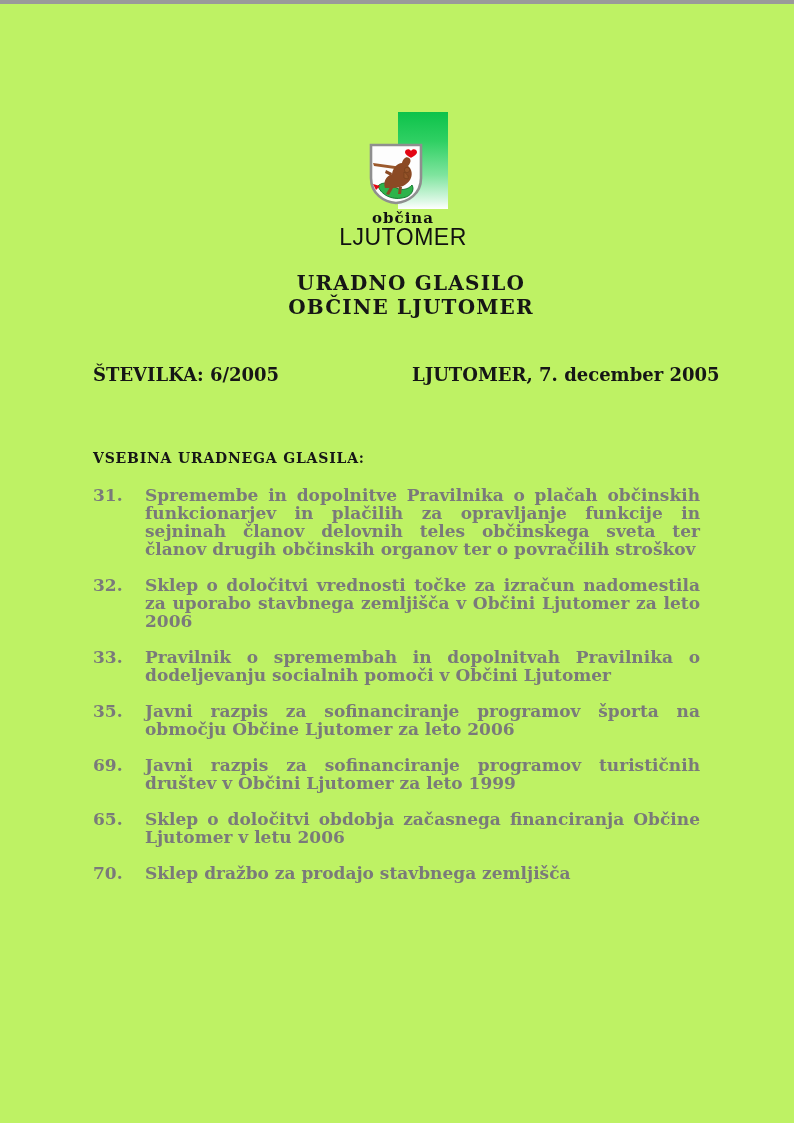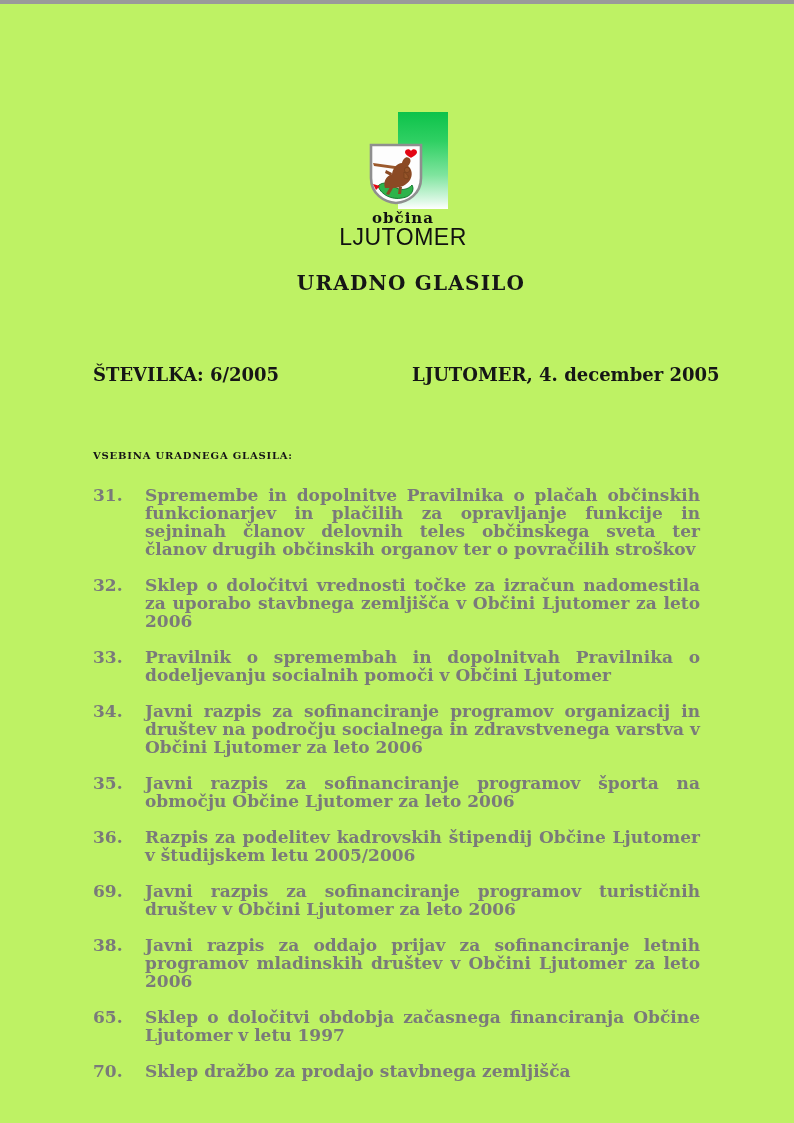--- a/index.html
+++ b/index.html
@@ -36,21 +36,21 @@
     text-align:center;font-weight:bold;font-size:20px;line-height:24px;
     color:#161616;letter-spacing:1.2px;padding-left:28px;
   }
   .meta-row{position:absolute;left:0;top:360px;width:100%;height:20px;
     font-weight:bold;font-size:18px;color:#161616;}
   .issue-number{position:absolute;left:93px;top:0;}
   .place-date{position:absolute;left:412px;top:0;}
 
   .toc-heading{
     position:absolute;left:93px;top:446px;
-    font-weight:bold;font-size:10px;color:#161616;letter-spacing:.8px;
+    font-weight:bold;font-size:14px;color:#161616;letter-spacing:.8px;
   }
 
   
   .toc{
     position:absolute;left:93px;top:482px;width:607px;
     margin:0;padding:0;list-style:none;
   }
   .toc-item{
     display:flex;margin:0 0 18px 0;
     color:#7a7a7a;font-weight:bold;font-size:17px;line-height:18px;
@@ -87,65 +87,54 @@
       </g>
 
       <path d="M45,9 c1.6,-2.8 6,-1.8 6,1.2 c0,2.8 -6,5.6 -6,5.6 c0,0 -6,-2.8 -6,-5.6 c0,-3 4.4,-4 6,-1.2 z" fill="#e30613"></path>
     </svg>
     <div class="logo-obcina">občina</div>
     <div class="logo-name">LJUTOMER</div>
   </div>
 
   <div class="doc-title">
     <div>URADNO GLASILO</div>
+    <div>OBČINE LJUTOMER</div>
   </div>
 
   <div class="meta-row">
     <span class="issue-number">ŠTEVILKA: 6/2005</span>
-    <span class="place-date">LJUTOMER, 4. december 2005</span>
+    <span class="place-date">LJUTOMER, 7. december 2005</span>
   </div>
 
   <div class="toc-heading">VSEBINA URADNEGA GLASILA:</div>
 
   <ol class="toc" id="toc-list">
       <li class="toc-item">
         <span class="toc-num">31.</span>
         <span class="toc-text">Spremembe in dopolnitve Pravilnika o plačah občinskih funkcionarjev in plačilih za opravljanje funkcije in sejninah članov delovnih teles občinskega sveta ter članov drugih občinskih organov ter o povračilih stroškov</span>
       </li>
       <li class="toc-item">
         <span class="toc-num">32.</span>
         <span class="toc-text">Sklep o določitvi vrednosti točke za izračun nadomestila za uporabo stavbnega zemljišča v Občini Ljutomer za leto 2006</span>
       </li>
       <li class="toc-item">
         <span class="toc-num">33.</span>
         <span class="toc-text">Pravilnik o spremembah in dopolnitvah Pravilnika o dodeljevanju socialnih pomoči v Občini Ljutomer</span>
       </li>
       <li class="toc-item">
-        <span class="toc-num">34.</span>
-        <span class="toc-text">Javni razpis za sofinanciranje programov organizacij in društev na področju socialnega in zdravstvenega varstva v Občini Ljutomer za leto 2006</span>
-      </li>
-      <li class="toc-item">
         <span class="toc-num">35.</span>
         <span class="toc-text">Javni razpis za sofinanciranje programov športa na območju Občine Ljutomer za leto 2006</span>
       </li>
       <li class="toc-item">
-        <span class="toc-num">36.</span>
-        <span class="toc-text">Razpis za podelitev kadrovskih štipendij Občine Ljutomer v študijskem letu 2005/2006</span>
-      </li>
-      <li class="toc-item">
         <span class="toc-num">69.</span>
-        <span class="toc-text">Javni razpis za sofinanciranje programov turističnih društev v Občini Ljutomer za leto 2006</span>
-      </li>
-      <li class="toc-item">
-        <span class="toc-num">38.</span>
-        <span class="toc-text">Javni razpis za oddajo prijav za sofinanciranje letnih programov mladinskih društev v Občini Ljutomer za leto 2006</span>
+        <span class="toc-text">Javni razpis za sofinanciranje programov turističnih društev v Občini Ljutomer za leto 1999</span>
       </li>
       <li class="toc-item">
         <span class="toc-num">65.</span>
-        <span class="toc-text">Sklep o določitvi obdobja začasnega financiranja Občine Ljutomer v letu 1997</span>
+        <span class="toc-text">Sklep o določitvi obdobja začasnega financiranja Občine Ljutomer v letu 2006</span>
       </li>
       <li class="toc-item">
         <span class="toc-num">70.</span>
         <span class="toc-text">Sklep dražbo za prodajo stavbnega zemljišča</span>
       </li>
     </ol>
 
 </div>
 
 </body></html>

